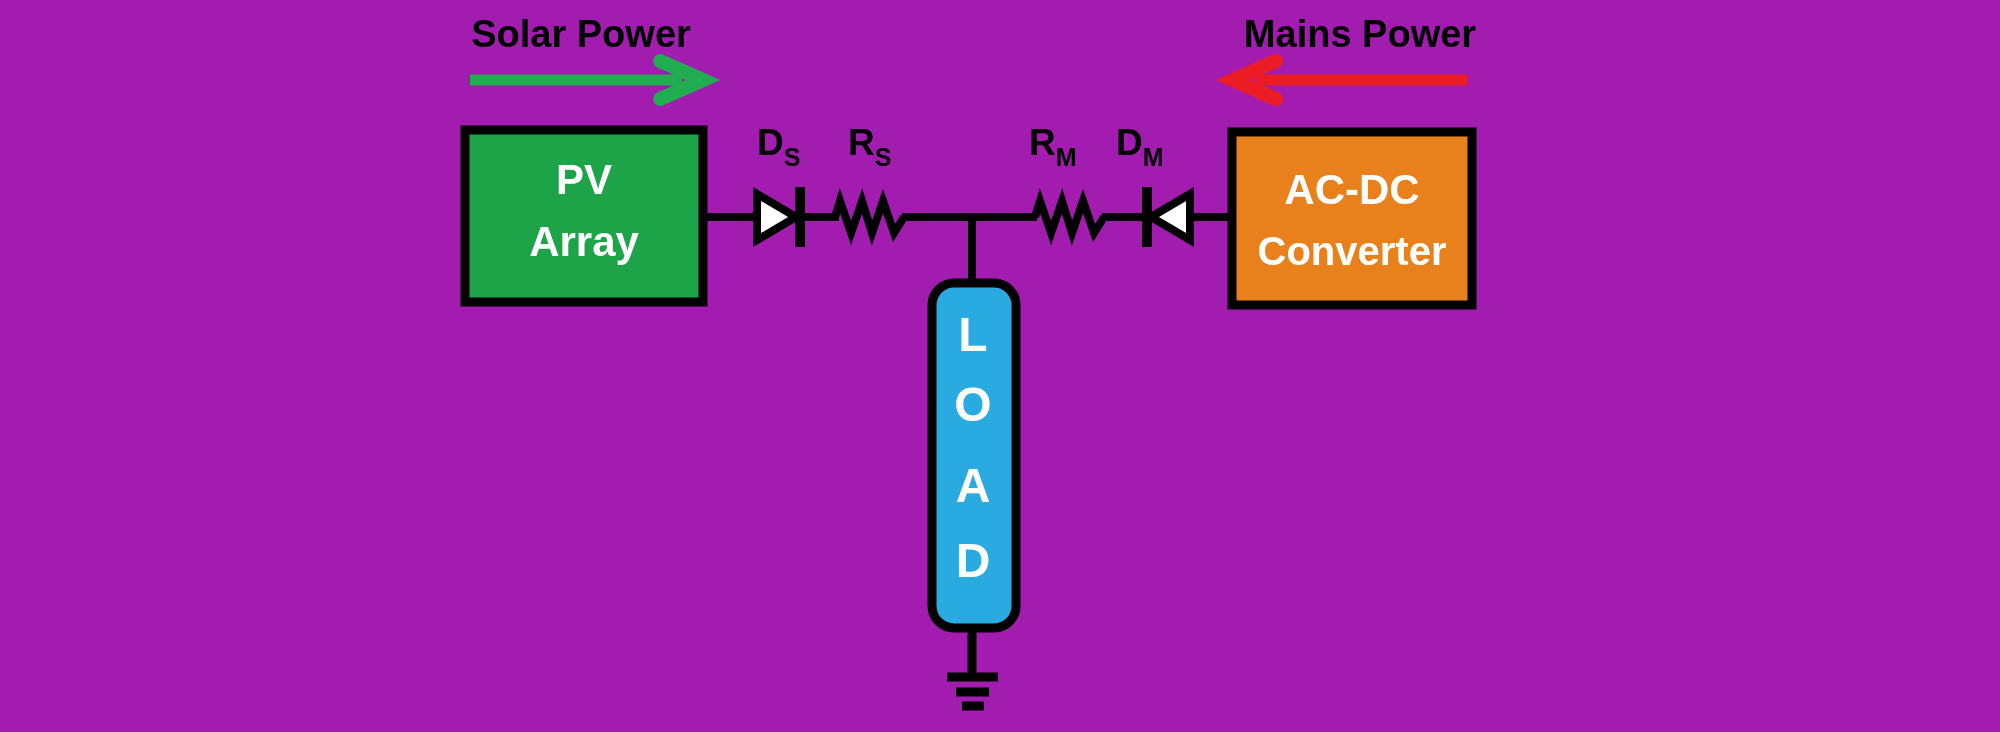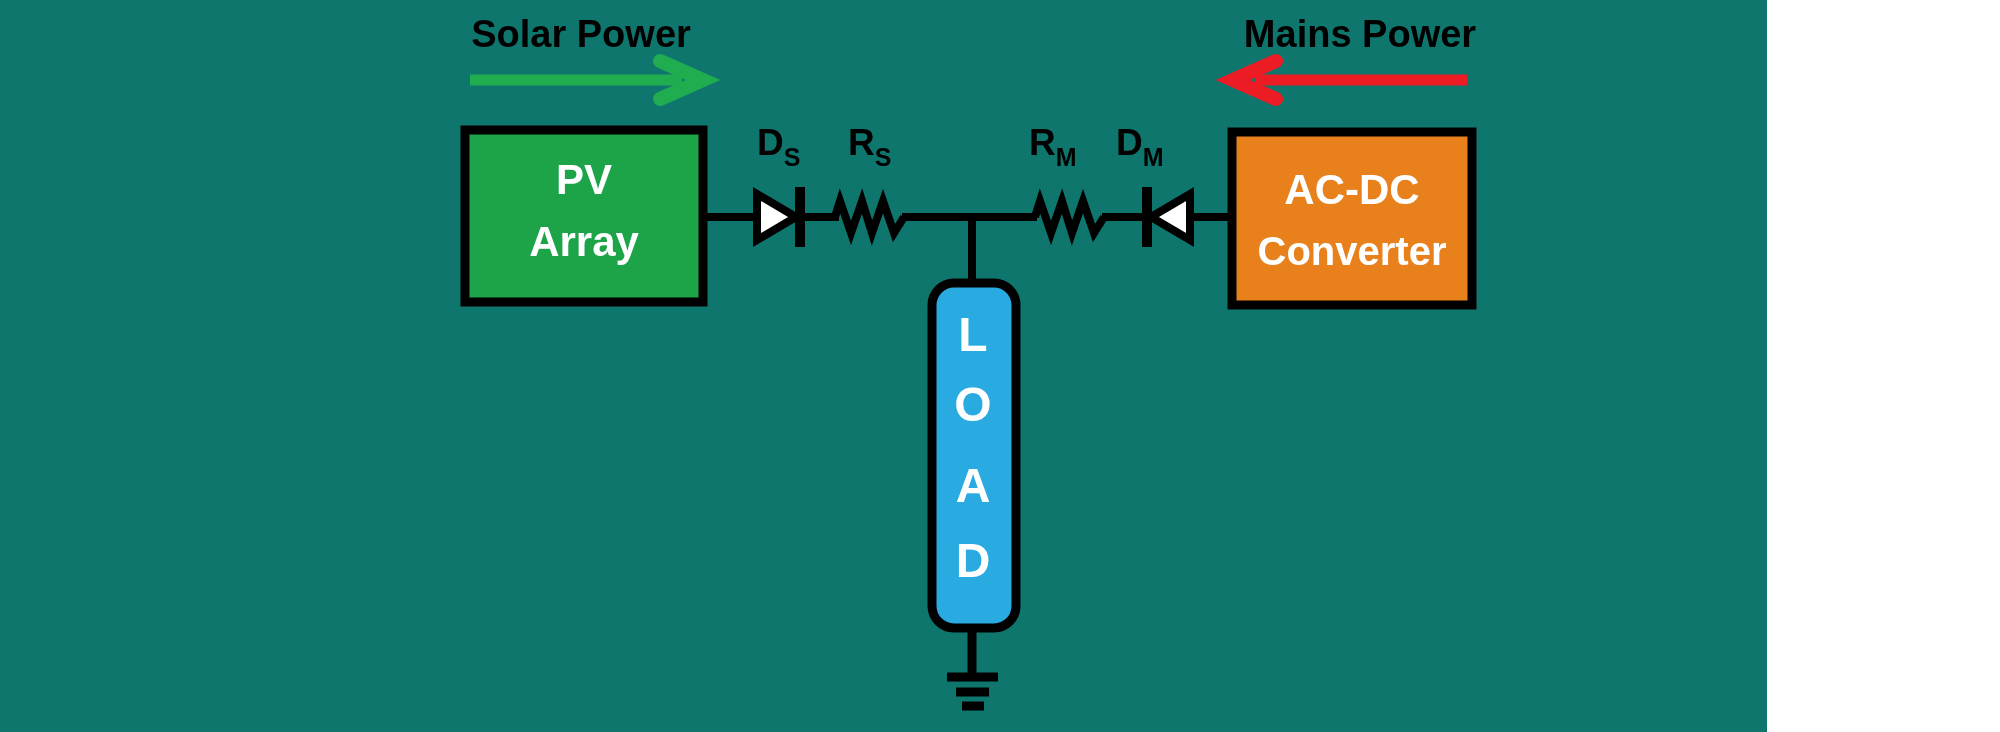--- a/index.html
+++ b/index.html
@@ -2,23 +2,23 @@
 <html><head>
 <meta charset="utf-8">
 <style>
   html, body {
     margin: 0;
     padding: 0;
     background: #ffffff;
   }
   .canvas {
     position: relative;
-    width: 1767px;
+    width: 2000px;
     height: 732px;
-    background: #0f766e;
+    background: #a21caf;
     overflow: hidden;
     font-family: "Liberation Sans", sans-serif;
   }
   svg {
     display: block;
   }
   svg text {
     font-family: "Liberation Sans", sans-serif;
     font-weight: bold;
   }

